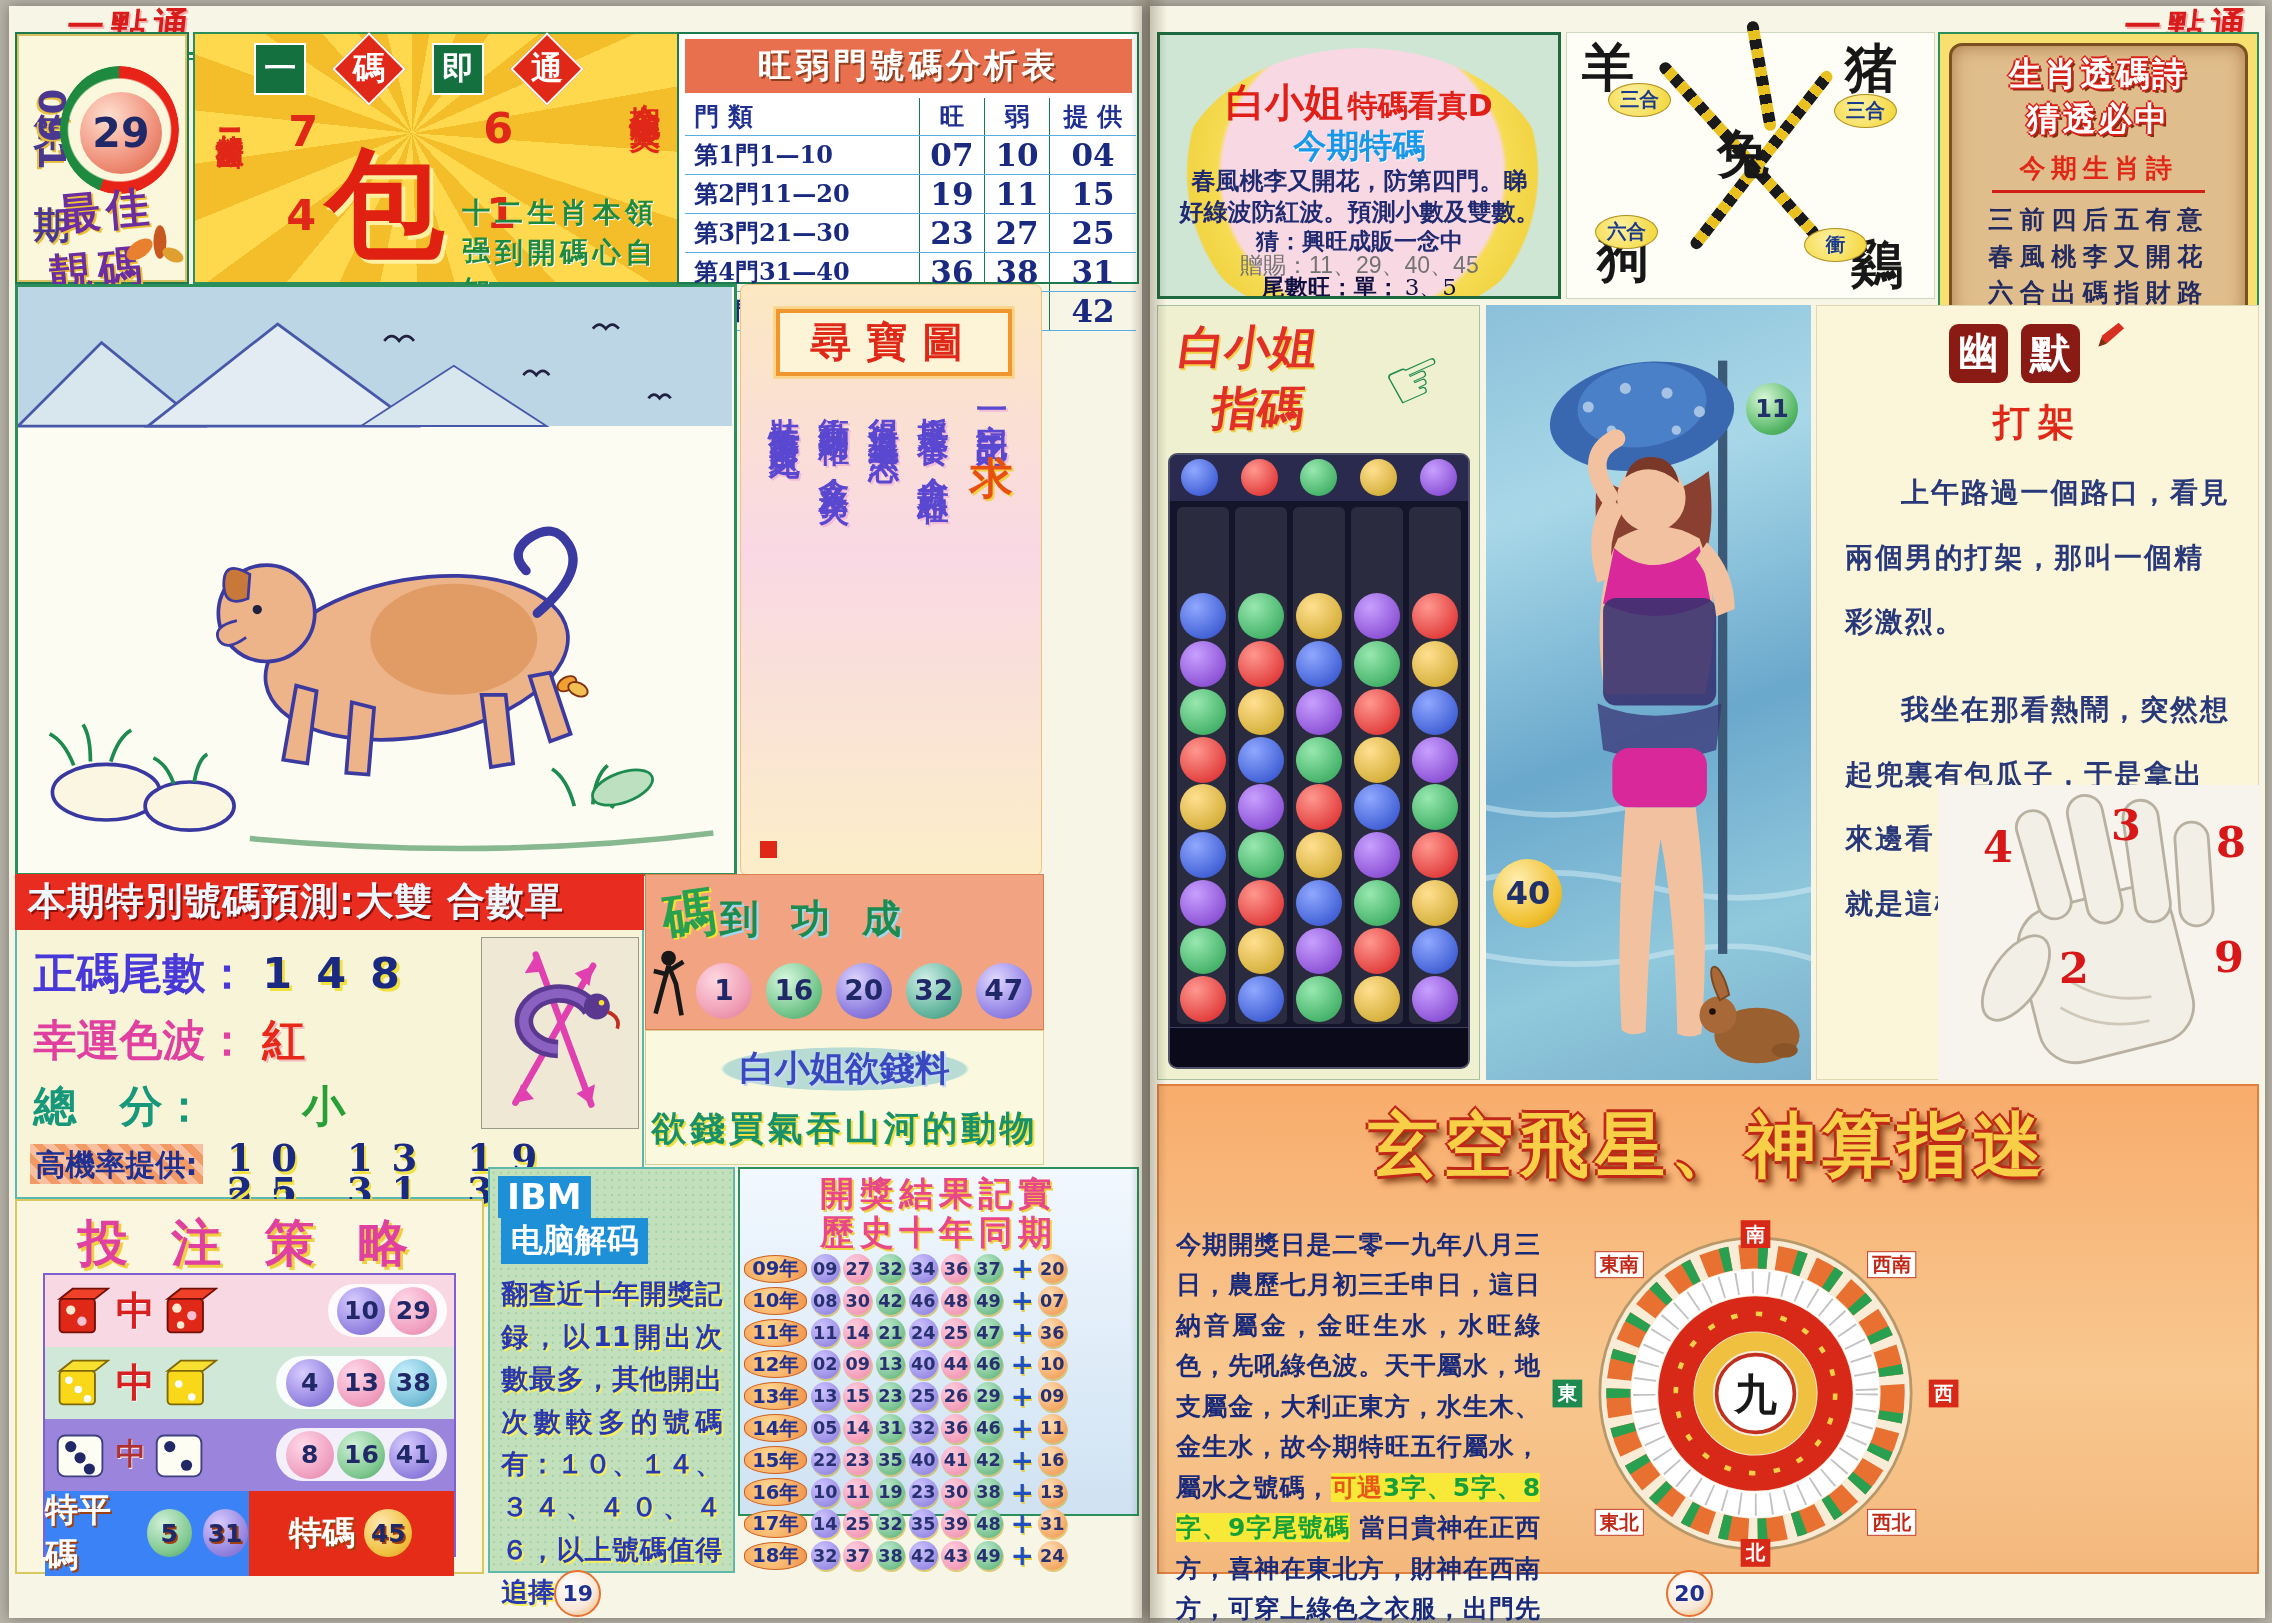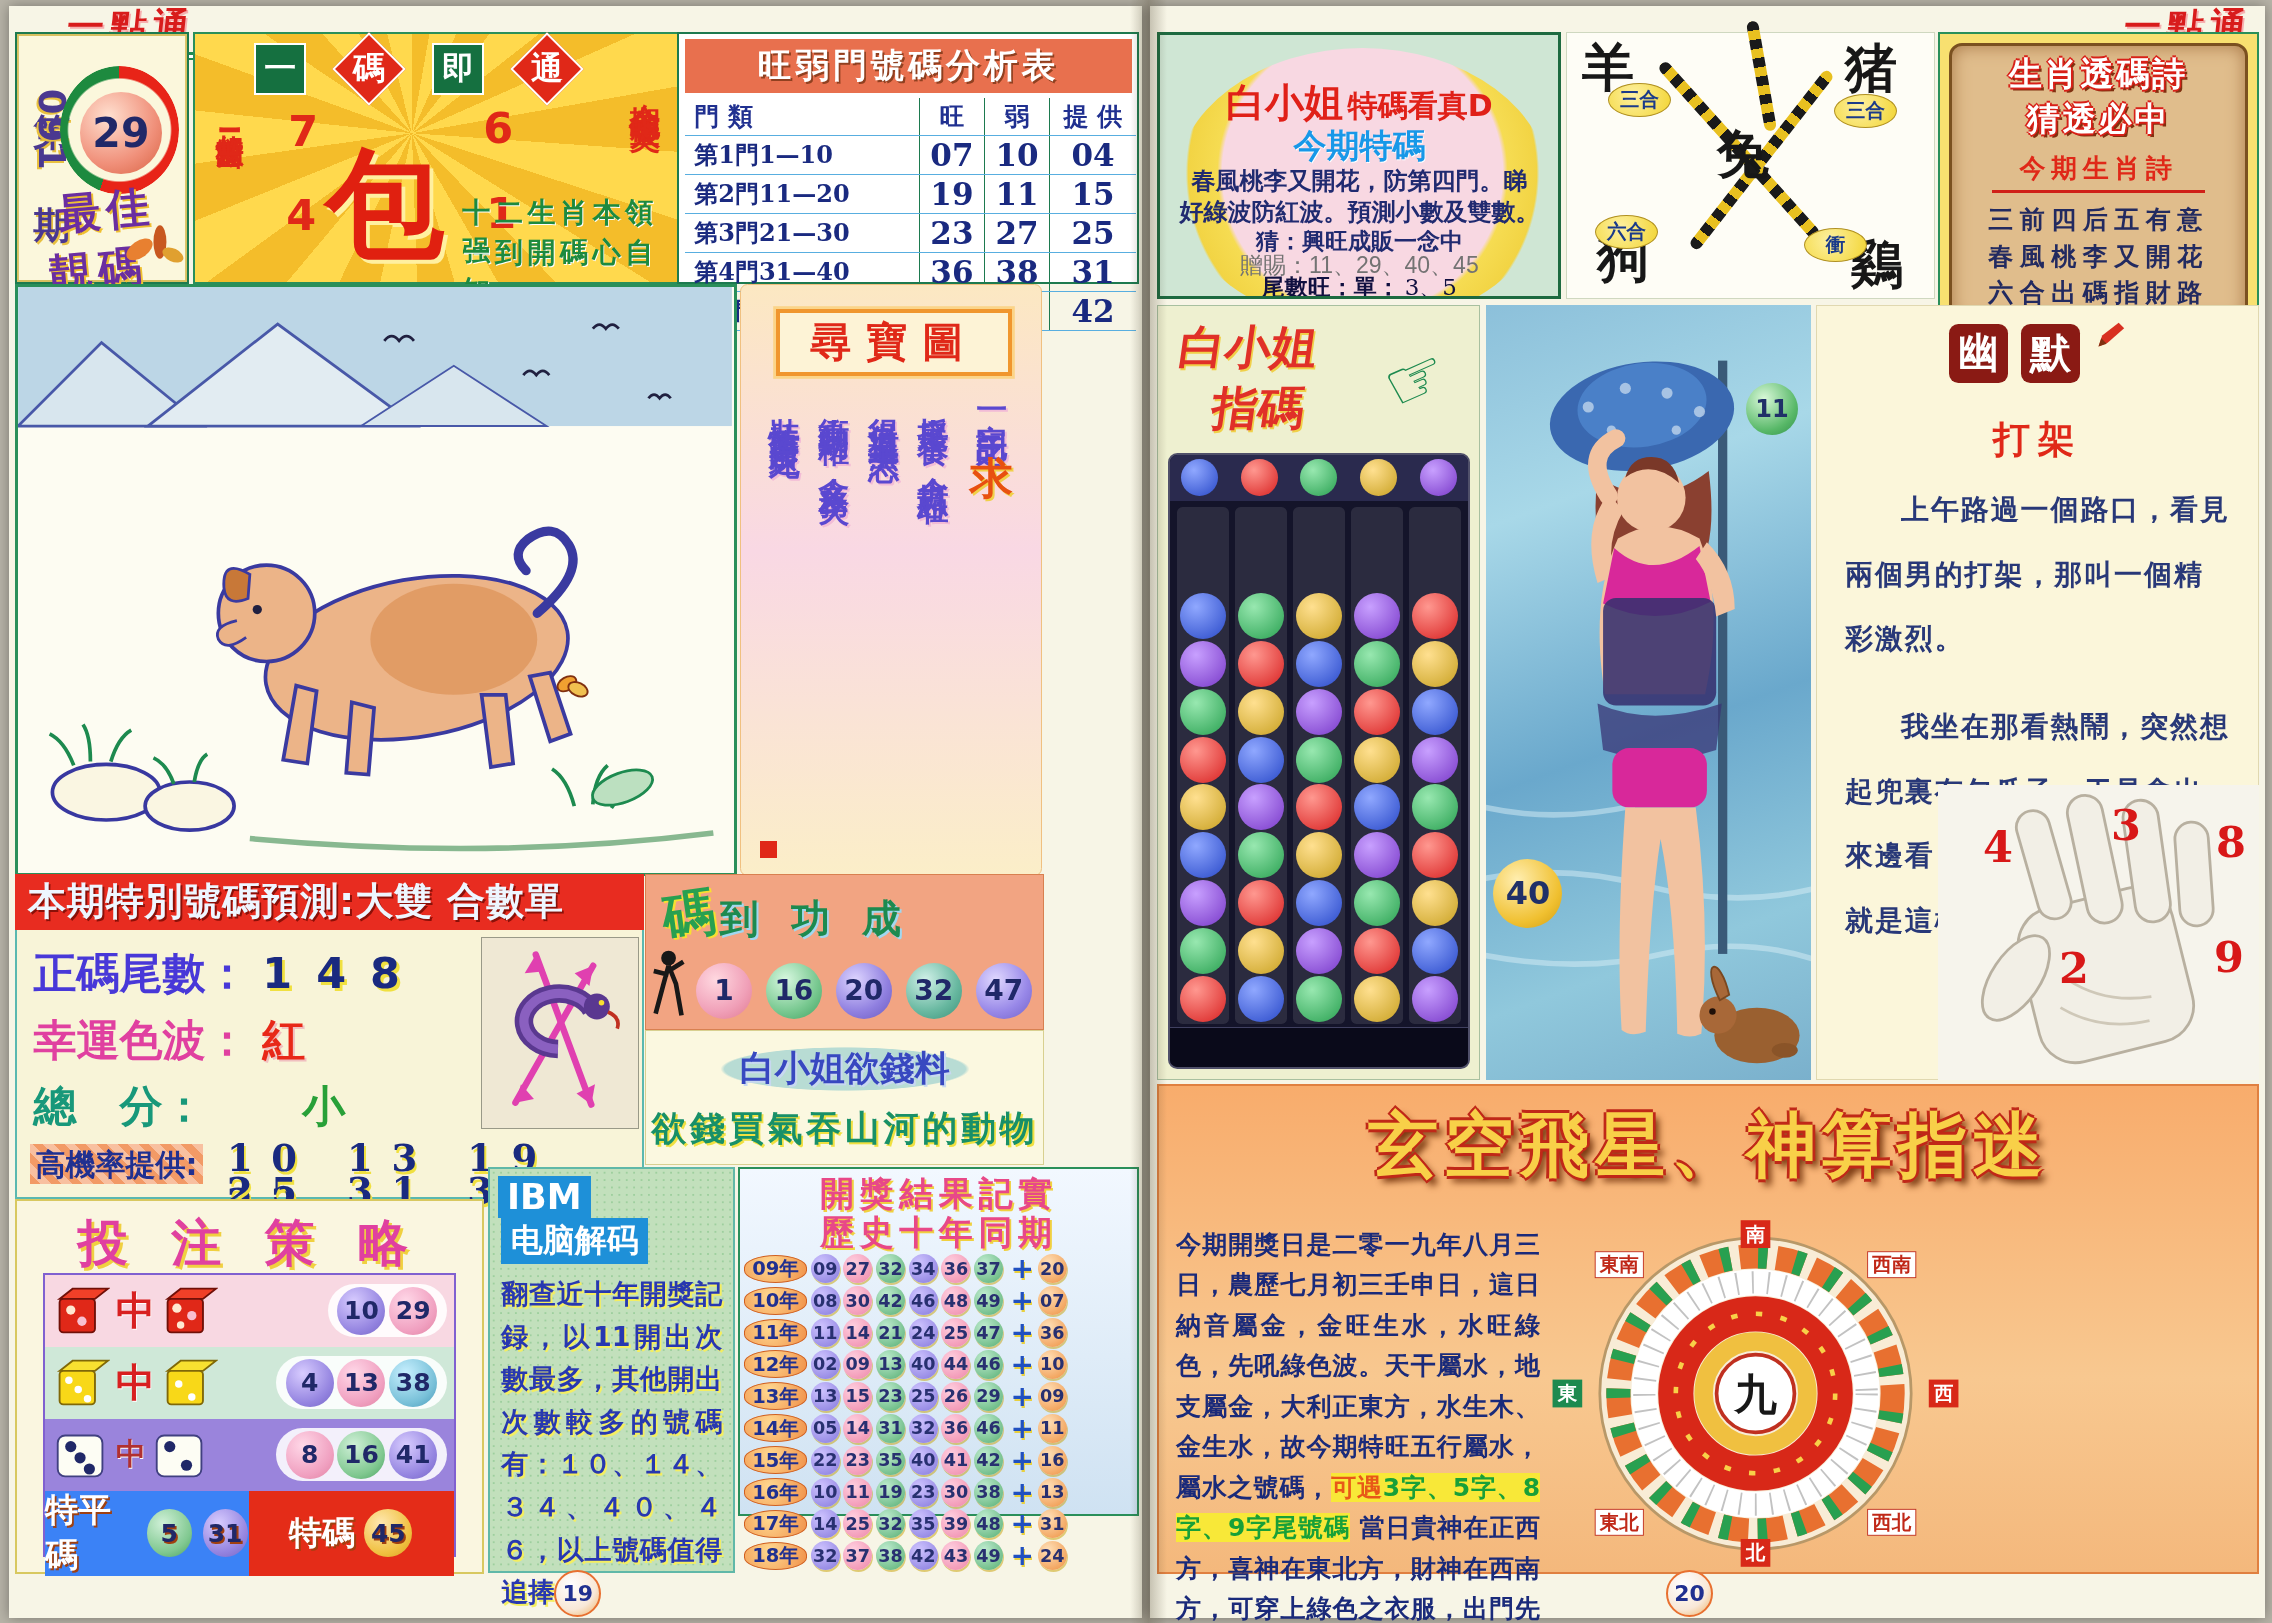--- a/index.html
+++ b/index.html
@@ -826,21 +826,21 @@
             <span>幽</span>
           </div>
         <div class="humorSq">
             <span>默</span>
           </div>
         <svg width="33" height="33" style="margin-top:-5.6px;" viewBox="0 0 36 36">
             <polygon points="6,30 10,18 28,4 34,10 16,26" fill="#d83020"></polygon>
             <polygon points="6,30 9,21 15,27" fill="#803010"></polygon>
           </svg>
       </div>
-      <div style="text-align:center;margin-top:32px;font-size:37px;font-weight:bold;color:#e02818;letter-spacing:7.4px;">打架</div>
+      <div style="text-align:center;margin-top:15px;font-size:37px;font-weight:bold;color:#e02818;letter-spacing:7.4px;">打架</div>
       <div class="humorBody" style="margin-top:13px;">
         <p>上午路過一個路口，看見兩個男的打架，那叫一個精彩激烈。</p>
         <p style="margin-top:24px;">我坐在那看熱鬧，突然想起兜裏有包瓜子，于是拿出來邊看，邊吃。醫生，事情就是這樣的。</p>
       </div>
     </div>
 
     <div class="panel" id="handBox">
       <svg width="321" height="295" viewBox="0 0 346 318">
         <g fill="#f2efe6" stroke="#b8b0a0" stroke-width="3">
           <rect x="96" y="120" width="170" height="170" rx="40" transform="rotate(-14 180 205)"></rect>

